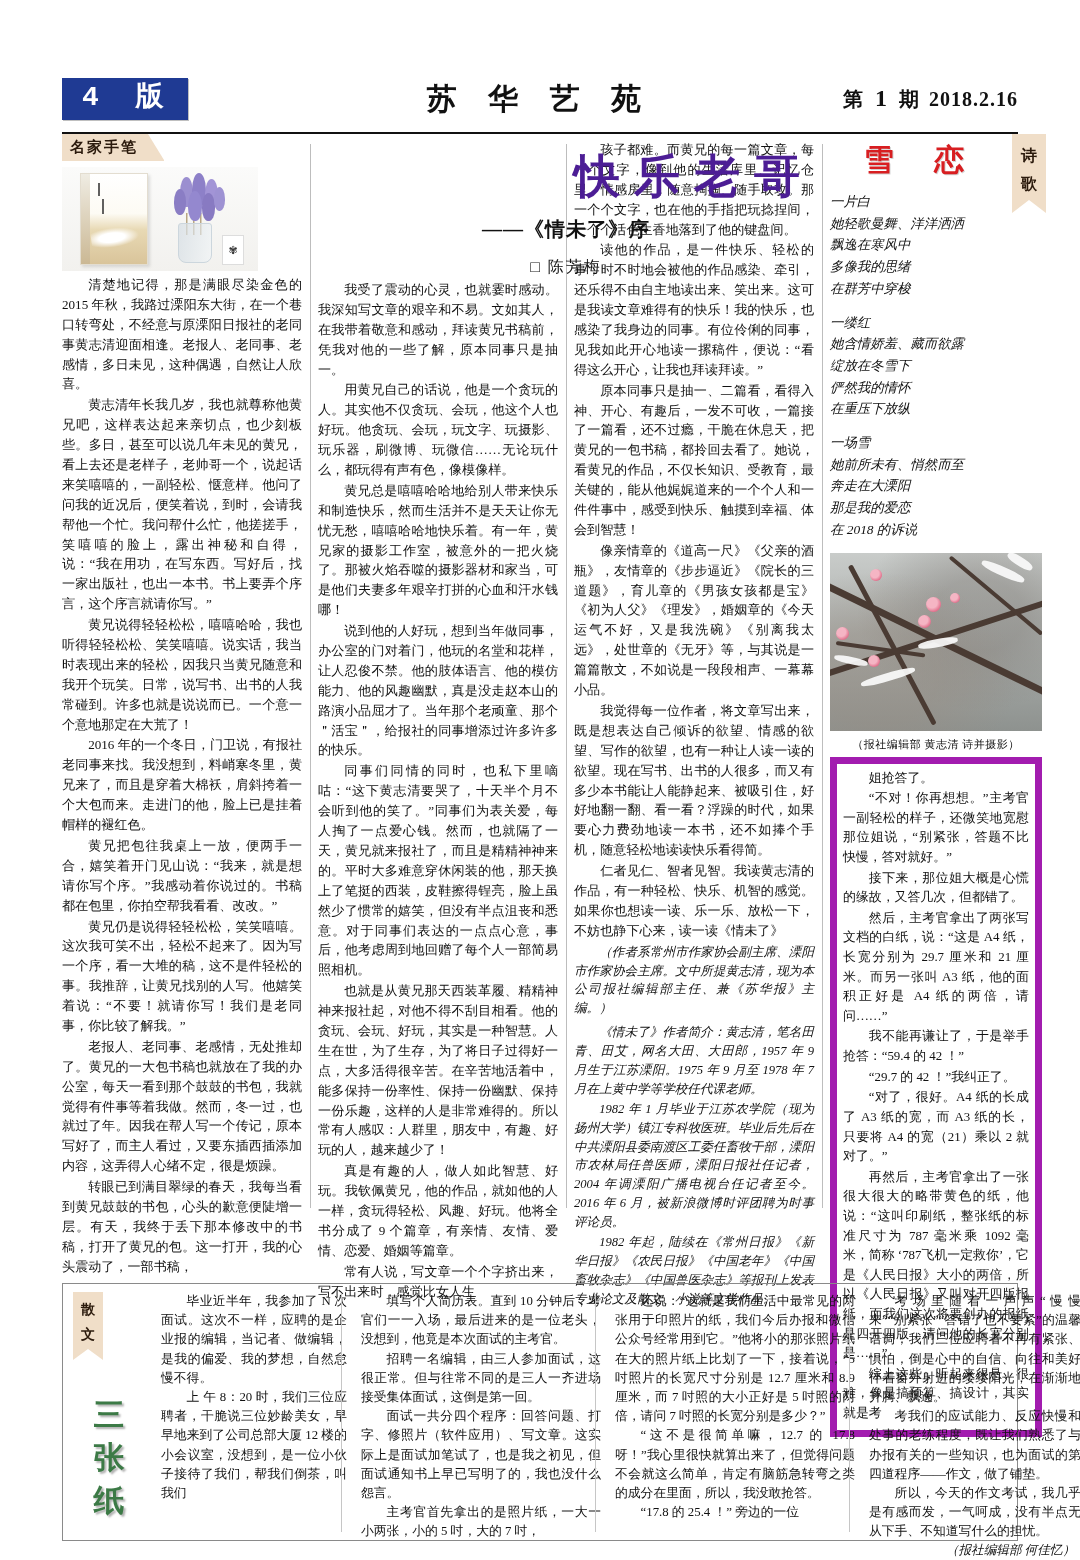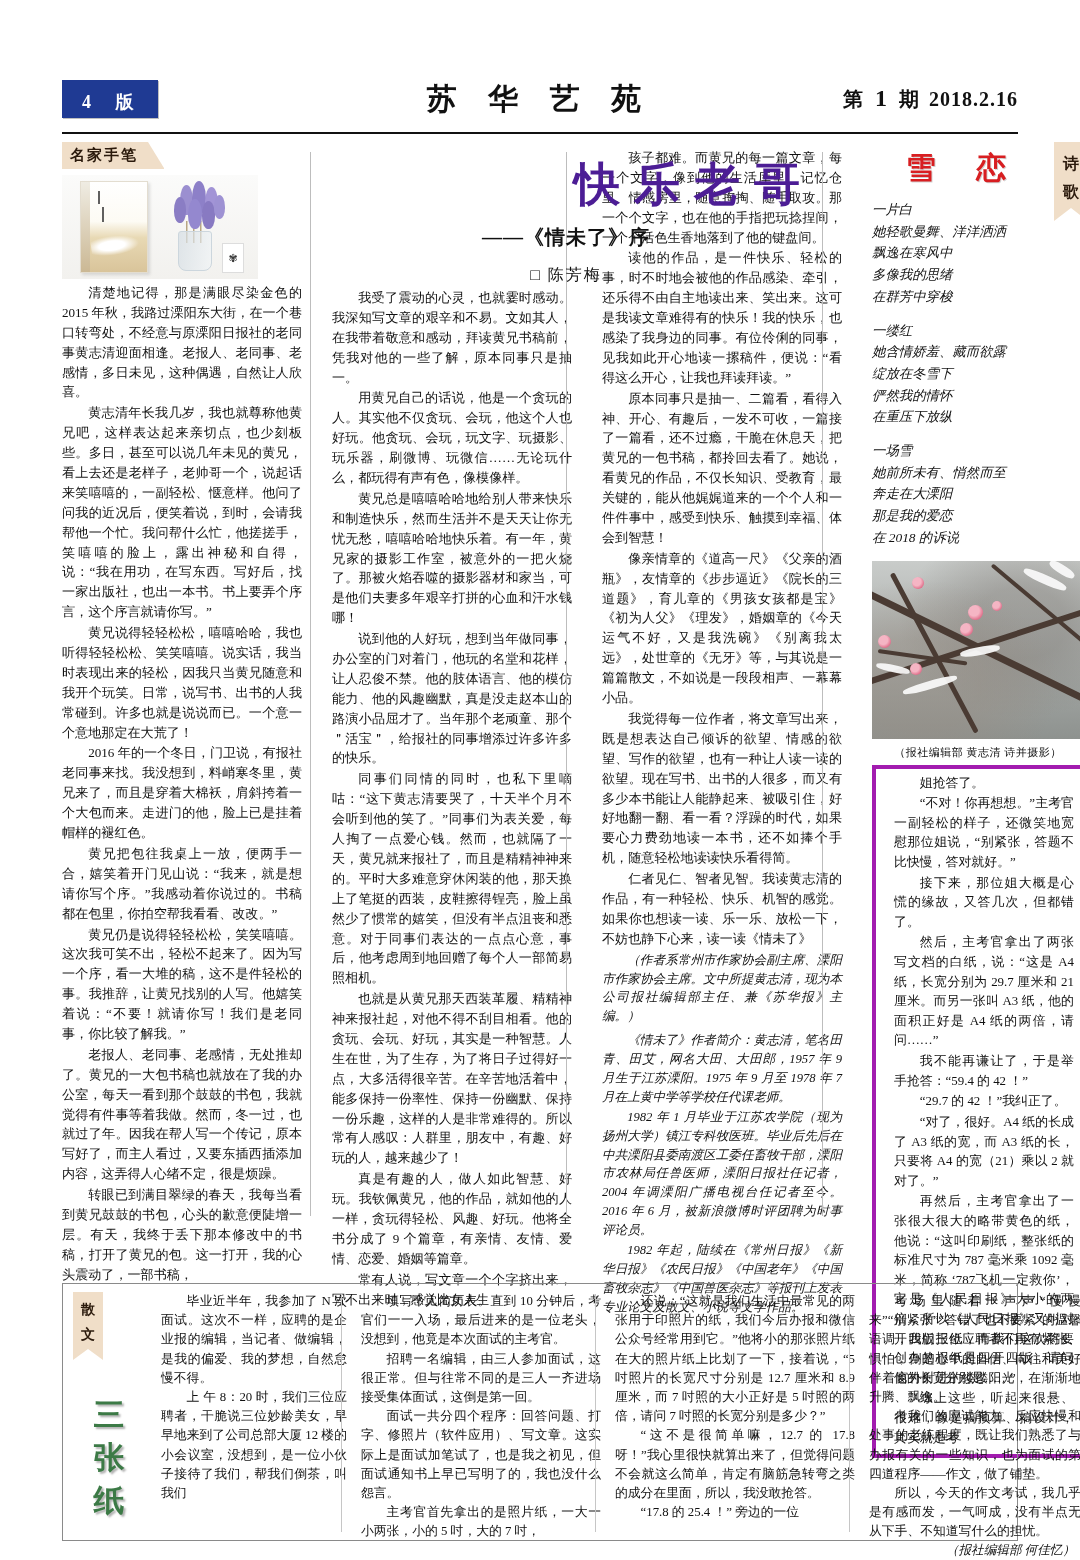--- a/index.html
+++ b/index.html
@@ -12,45 +12,44 @@
   }
   .page { position: relative; width: 1080px; height: 1560px; padding: 0 62px; }
 
   
   .masthead {
     position: relative; height: 62px; margin-top: 68px;
     display: flex; align-items: center; justify-content: space-between;
   }
   .page-badge {
     background: #1f3a93; color: #fff;
-    font-family: Liberation Serif, serif; font-weight: 700;
-    font-size: 18px; letter-spacing: 10px;
-    padding: 13px 14px 6px 20px; line-height: 1.1;
+    font-family: Liberation Mono, monospace; font-weight: 700;
+    font-size: 28px; letter-spacing: 10px;
+    padding: 5px 14px 6px 20px; line-height: 1.1;
     box-shadow: 1px 1px 0 rgba(0,0,0,.25);
   }
   .masthead-title {
     position: absolute; left: 0; right: 0; text-align: center;
     font-size: 30px; font-weight: 700; letter-spacing: 12px;
     font-family: "Liberation Serif", serif;
     color: #111;
   }
   .masthead-right {
     font-size: 20px; letter-spacing: 1px; font-weight: 600; z-index: 2;
     display: flex; align-items: baseline; gap: 9px;
     font-family: "Liberation Serif", serif;
   }
   .masthead-right .issue-no { font-size: 24px; font-weight: 700; margin: 0 2px; }
   .masthead-rule { border-top: 2.5px solid #111; margin-top: 2px; }
 
   
   .content {
     display: grid;
     grid-template-columns: 240px 240px 240px 212px;
-    column-gap: 30px;
-    margin-top: 8px;
+    column-gap: 16px;
     height: 1080px;
     position: relative;
   }
   .vrule { position: absolute; top: 10px; bottom: 6px; width: 1px; background: #bdbdbd; }
 
   
   .tag-h {
     display: inline-block; position: relative;
     background: #f0dec8; color: #2b1a0c;
     font-size: 15px; font-weight: 700; letter-spacing: 2px;
@@ -174,21 +173,21 @@
       linear-gradient(180deg, rgba(200,203,201,.9), rgba(140,144,141,.9));
   }
   .branch { position: absolute; background: #4a3b33; transform-origin: left center; border-radius: 2px; }
   .snow { position: absolute; background: rgba(250,250,250,.93); border-radius: 40%; }
   .blossom { position: absolute; border-radius: 50%;
     background: radial-gradient(circle at 40% 38%, #f5b5c4 0 40%, #e2748f 70%, #cf5d79 100%); }
   .photo-cap {
     text-align: center; font-size: 11px; 
     padding: 6px 0 3px; letter-spacing: .5px;
   }
-  .cap-box { border: 4px solid #a21caf; margin-top: 2px; padding-left: 12px; }
+  .cap-box { border: 7px solid #a21caf; margin-top: 2px; }
 
   
   .bottom {
     position: absolute; left: 62px; right: 62px; top: 1215px; height: 258px;
     border: 1px solid #8a8a8a;
     padding: 8px 10px 6px 10px;
   }
   .bottom-grid {
     display: grid; grid-template-columns: 74px 186px 240px 240px 212px;
     column-gap: 14px; height: 100%; position: relative;

